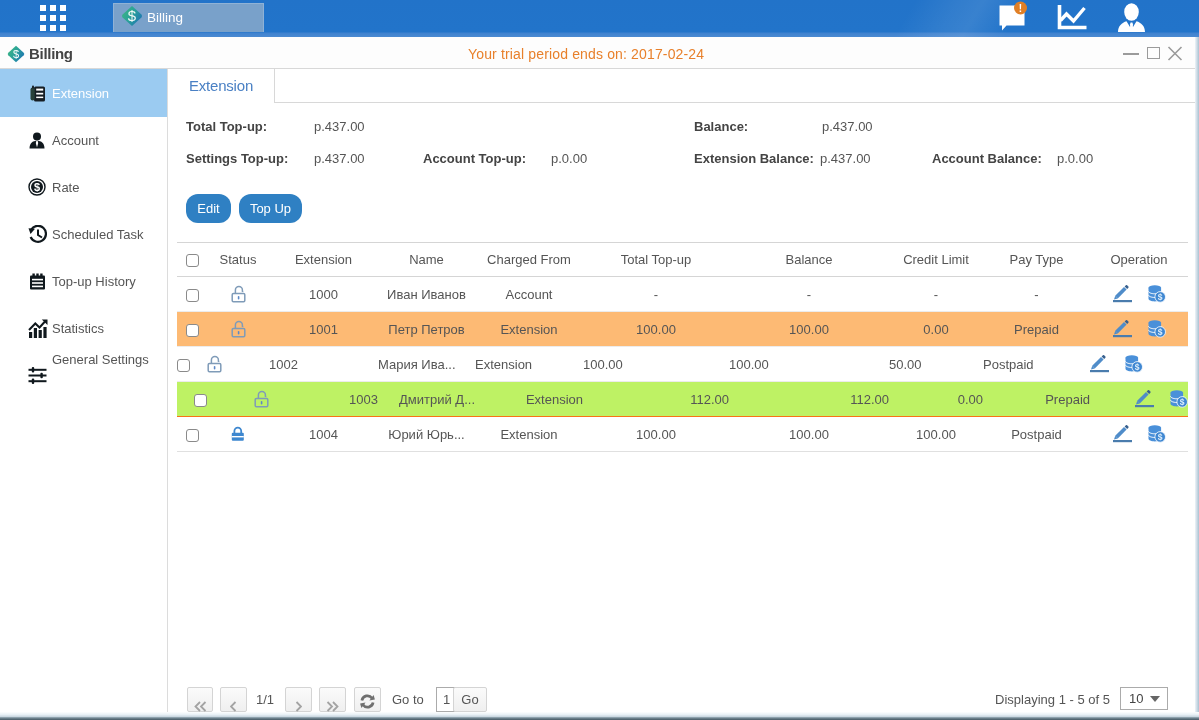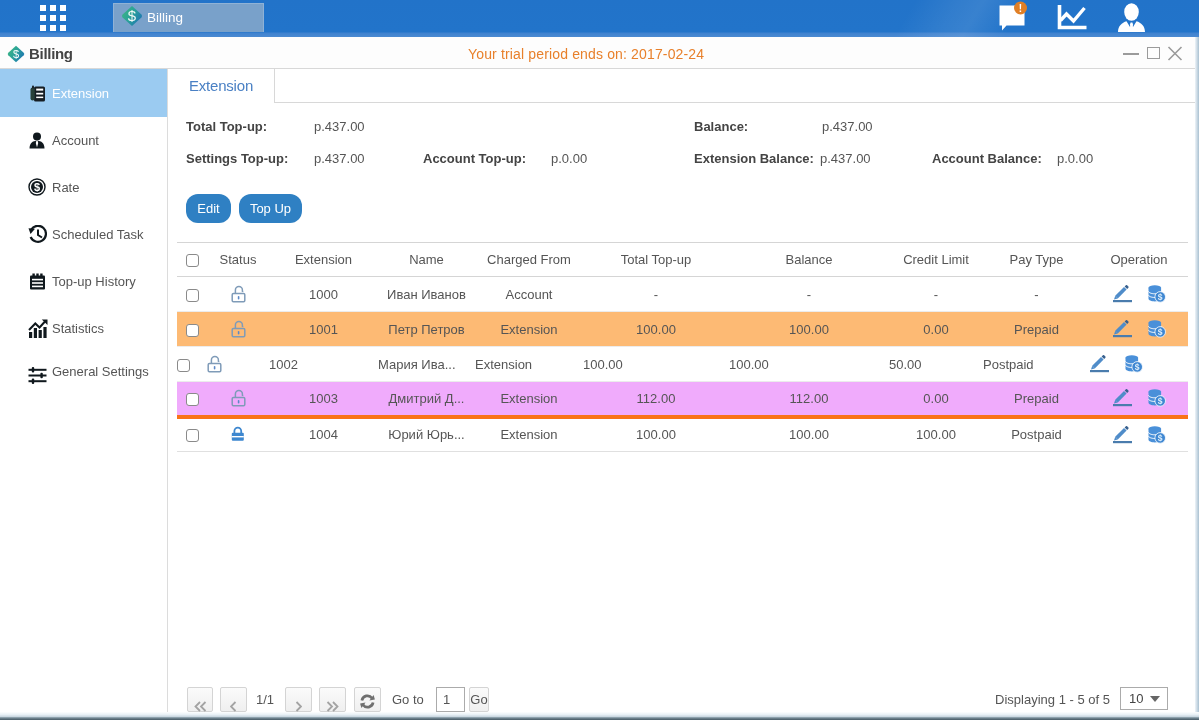--- a/index.html
+++ b/index.html
@@ -155,21 +155,21 @@
   </div>
   <div style="position:relative;height:47px">
     <svg class="abs" style="left:28px;top:15px" width="19" height="17" viewBox="0 0 19 17">
       <rect x="0.5" y="1.8" width="18" height="2" fill="#10181d"></rect>
       <rect x="0.5" y="7.5" width="18" height="2" fill="#10181d"></rect>
       <rect x="0.5" y="13.2" width="18" height="2" fill="#10181d"></rect>
       <rect x="3.8" y="0" width="2.4" height="5.6" rx="1" fill="#10181d"></rect>
       <rect x="12.4" y="5.7" width="2.4" height="5.6" rx="1" fill="#10181d"></rect>
       <rect x="3.8" y="11.4" width="2.4" height="5.6" rx="1" fill="#10181d"></rect>
     </svg>
-    <span class="abs" style="left:52px;top:12px">General Settings</span>
+    <span class="abs" style="left:52px;top:0">General Settings</span>
   </div>
 </div>
 
 <div class="abs" style="left:168px;top:69px;width:1027px;height:34px">
   <div class="abs" style="left:0;bottom:0;width:100%;height:1px;background:#d8d8d8"></div>
   <div class="abs" style="left:0;top:0;width:107px;height:34px;background:#fff;border-right:1px solid #d8d8d8;color:#4a80c4;font-size:15px;text-align:center;line-height:33px;letter-spacing:-0.2px">Extension</div>
 </div>
 
 <div class="abs lbl" style="left:186px;top:119px">Total Top-up:</div>
 <div class="abs val" style="left:314px;top:119px">p.437.00</div>
@@ -290,21 +290,21 @@
           <td>100.00</td>
           <td>100.00</td>
           <td>50.00</td>
           <td>Postpaid</td>
       <td><svg width="19" height="18" viewBox="0 0 19 18" style="vertical-align:middle;margin-right:16px">
               <use href="#pencil"></use>
             </svg><svg width="18" height="18" viewBox="0 0 18 18" style="vertical-align:middle">
               <use href="#coins"></use>
             </svg></td>
     </tr>
-    <tr style="height:35px;border-bottom:4px solid #f97316;text-align:center;background:#f0abfc">
+    <tr style="height:35px;border-bottom:1px solid #f97316;text-align:right;background:#bef264">
       <td><span style="display:inline-block;width:13px;height:13px;border:1px solid #8a8a8a;border-radius:3px;vertical-align:middle;background:#fff"></span></td>
       <td><svg width="15" height="18" viewBox="0 0 15 18" style="vertical-align:middle">
               <use href="#unlock"></use>
             </svg></td>
       <td>1003</td>
           <td>Дмитрий Д...</td>
           <td>Extension</td>
           <td>112.00</td>
           <td>112.00</td>
           <td>0.00</td>
@@ -354,21 +354,21 @@
   <div class="abs pgb" style="left:354px;width:27px;padding-top:4px">
     <svg width="15" height="15" viewBox="0 0 15 15">
       <path d="M1.9 6.4 A5.6 5.6 0 0 1 12.0 4.2" fill="none" stroke="#6f6f6f" stroke-width="2.7"></path>
       <path d="M13.1 8.6 A5.6 5.6 0 0 1 3.0 10.8" fill="none" stroke="#6f6f6f" stroke-width="2.7"></path>
       <path d="M14.9 5.6 L9.4 6.4 L13.6 1.0 Z" fill="#6f6f6f"></path>
       <path d="M0.1 9.4 L5.6 8.6 L1.4 14.0 Z" fill="#6f6f6f"></path>
     </svg>
   </div>
   <div class="abs" style="left:392px;top:0;height:25px;line-height:25px">Go to</div>
   <div class="abs" style="left:436px;top:0;width:29px;height:25px;border:1px solid #ababab;background:#fff;line-height:23px;padding-left:6px">1</div>
-  <div class="abs pgb" style="left:469px;width:20px;color:#555;font-size:13px">Go</div>
+  <div class="abs pgb" style="left:453px;width:34px;color:#555;font-size:13px">Go</div>
   <div class="abs" style="left:0;top:0;width:1110px;height:25px;line-height:25px;text-align:right">Displaying 1 - 5 of 5</div>
   <div class="abs" style="left:1120px;top:0;width:48px;height:23px;border:1px solid #ababab;background:#fff;line-height:21px;padding-left:8px;color:#444">10
     <span style="position:absolute;right:7px;top:8px;width:0;height:0;border-left:5px solid transparent;border-right:5px solid transparent;border-top:6px solid #666"></span>
   </div>
 </div>
 
 <div class="abs" style="left:1195px;top:37px;width:4px;height:679px;background:linear-gradient(to right,#eef4f9,#aac1d1)"></div>
 
 <div class="abs" style="left:0;top:712px;width:1199px;height:8px;background:linear-gradient(to bottom,#fdfefe 0px,#e9f1f6 2.5px,#ccd9e2 4.5px,#8da1ac 5.5px,#566a76 7px,#4c5f6a 8px)"></div>
 

